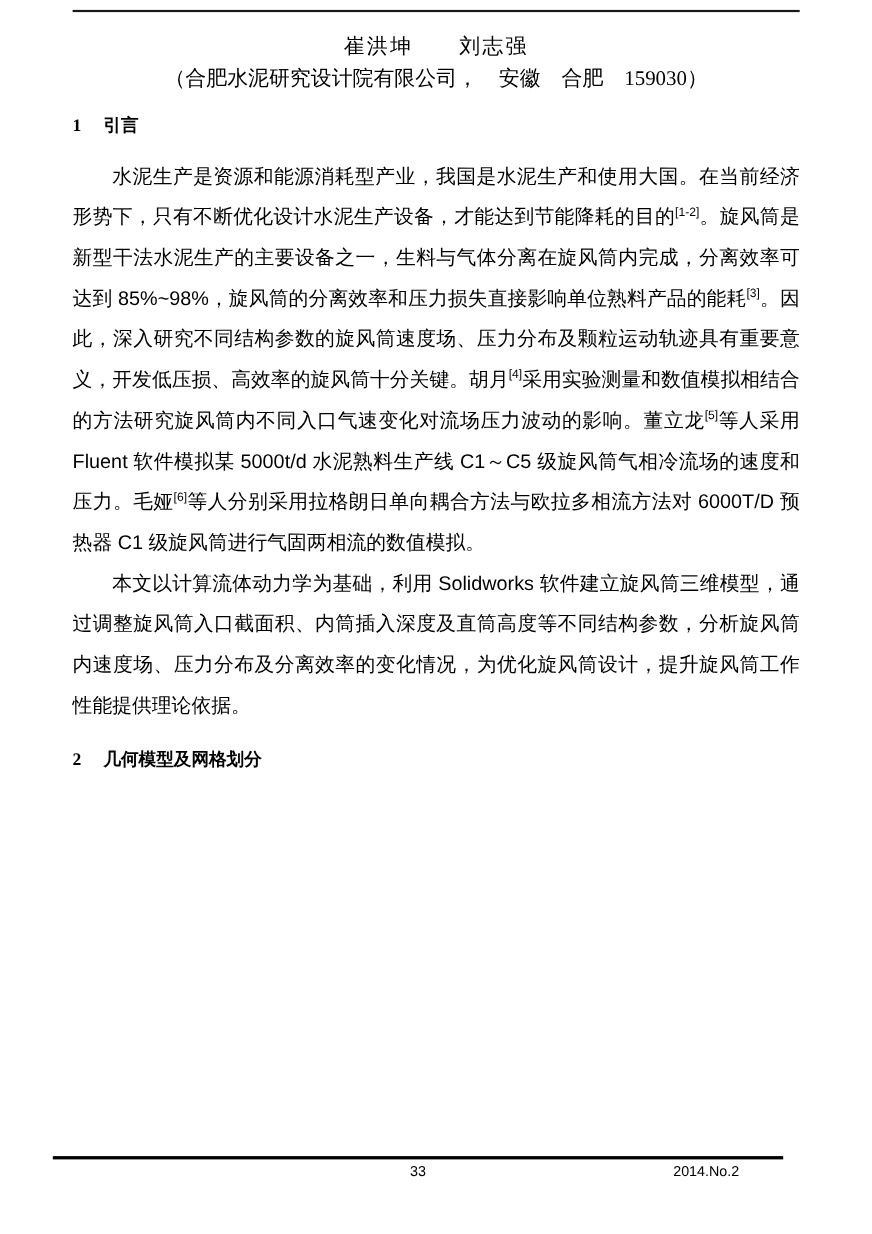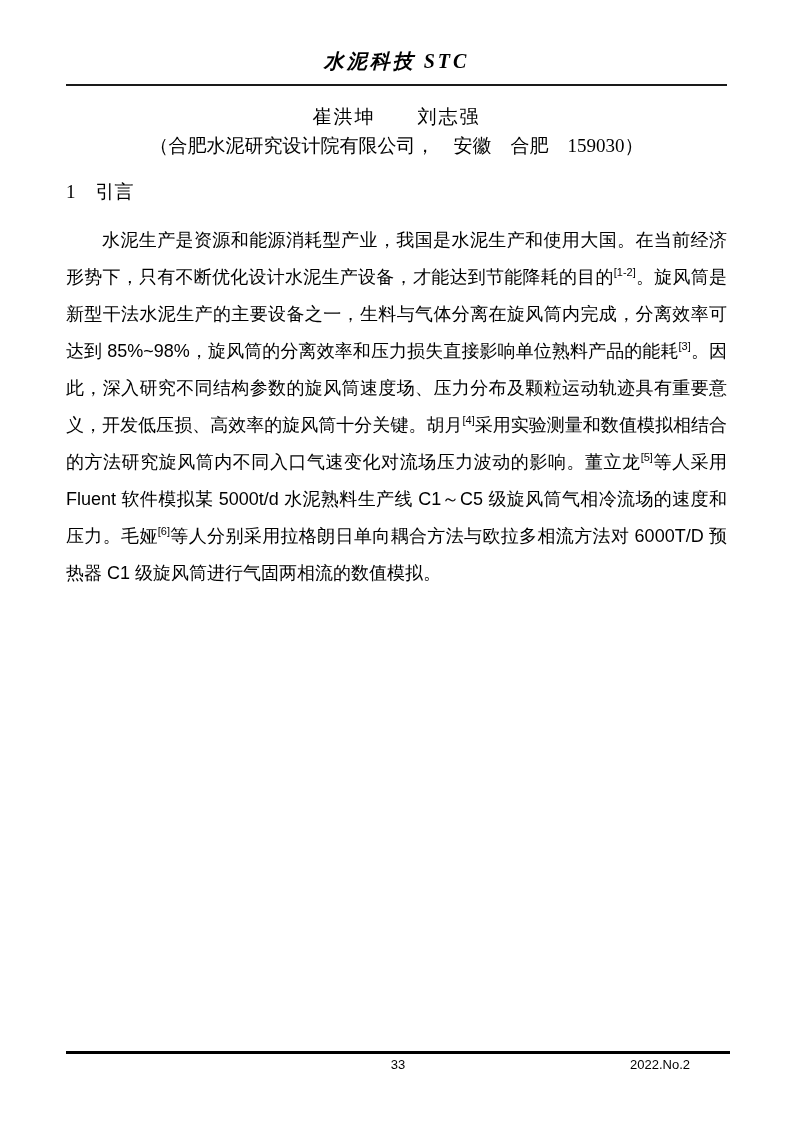--- a/index.html
+++ b/index.html
@@ -50,22 +50,22 @@
     font-family: "Liberation Serif", serif;
   }
   .affiliation {
     margin-top: 3px;
     text-align: center;
     font-size: 19px;
     font-family: "Liberation Serif", serif;
   }
   .section-heading {
     margin: 20px 0 6px 0;
-    font-size: 19px;
-    font-weight: normal;
+    font-size: 16px;
+    font-weight: bold;
     font-family: "Liberation Sans", sans-serif;
   }
   .section-heading + .para { margin-top: 17px; }
   .sec-num {
     font-family: "Liberation Serif", serif;
     margin-right: 20px;
   }
   .para {
     margin: 0;
     font-size: 18px;
@@ -74,21 +74,21 @@
     text-indent: 2em;
     font-family: "Liberation Sans", "DejaVu Sans", serif;
   }
   .para sup {
     font-size: 11px;
     line-height: 0;
     vertical-align: super;
   }
   .footer {
     position: absolute;
-    left: 66px;
+    left: 48px;
     top: 1051px;
     width: 664px;
   }
   .footer-rule {
     border: none;
     border-top: 3px solid #000000;
     margin: 0;
   }
   .footer-row {
     position: relative;
@@ -102,36 +102,37 @@
     right: 40px;
     top: 0;
   }
 </style>
 </head>
 <body>
 
 <div class="page">
   <div class="content">
 
-    <div class="running-head">水泥科技 STC</div>
 
     <hr class="head-rule">
 
 
     <div class="authors">崔洪坤　　刘志强</div>
 
     <div class="affiliation">（合肥水泥研究设计院有限公司，　安徽　合肥　159030）</div>
 
     <div>
         <h2 class="section-heading"><span class="sec-num">1</span><span>引言</span></h2>
         <p class="para"><span>水泥生产是资源和能源消耗型产业，我国是水泥生产和使用大国。在当前经济形势下，只有不断优化设计水泥生产设备，才能达到节能降耗的目的</span><sup>[1-2]</sup><span>。旋风筒是新型干法水泥生产的主要设备之一，生料与气体分离在旋风筒内完成，分离效率可达到 85%~98%，旋风筒的分离效率和压力损失直接影响单位熟料产品的能耗</span><sup>[3]</sup><span>。因此，深入研究不同结构参数的旋风筒速度场、压力分布及颗粒运动轨迹具有重要意义，开发低压损、高效率的旋风筒十分关键。胡月</span><sup>[4]</sup><span>采用实验测量和数值模拟相结合的方法研究旋风筒内不同入口气速变化对流场压力波动的影响。董立龙</span><sup>[5]</sup><span>等人采用 Fluent 软件模拟某 5000t/d 水泥熟料生产线 C1～C5 级旋风筒气相冷流场的速度和压力。毛娅</span><sup>[6]</sup><span>等人分别采用拉格朗日单向耦合方法与欧拉多相流方法对 6000T/D 预热器 C1 级旋风筒进行气固两相流的数值模拟。</span></p>
+        <p class="para"><span>本文以计算流体动力学为基础，利用 Solidworks 软件建立旋风筒三维模型，通过调整旋风筒入口截面积、内筒插入深度及直筒高度等不同结构参数，分析旋风筒内速度场、压力分布及分离效率的变化情况，为优化旋风筒设计，提升旋风筒工作性能提供理论依据。</span></p>
+        <h2 class="section-heading"><span class="sec-num">2</span><span>几何模型及网格划分</span></h2>
       </div>
 
   </div>
 
   <div class="footer">
     <hr class="footer-rule">
     <div class="footer-row">
       <div class="page-number">33</div>
-      <div class="issue">2022.No.2</div>
+      <div class="issue">2014.No.2</div>
     </div>
   </div>
 </div>
 
 </body></html>

